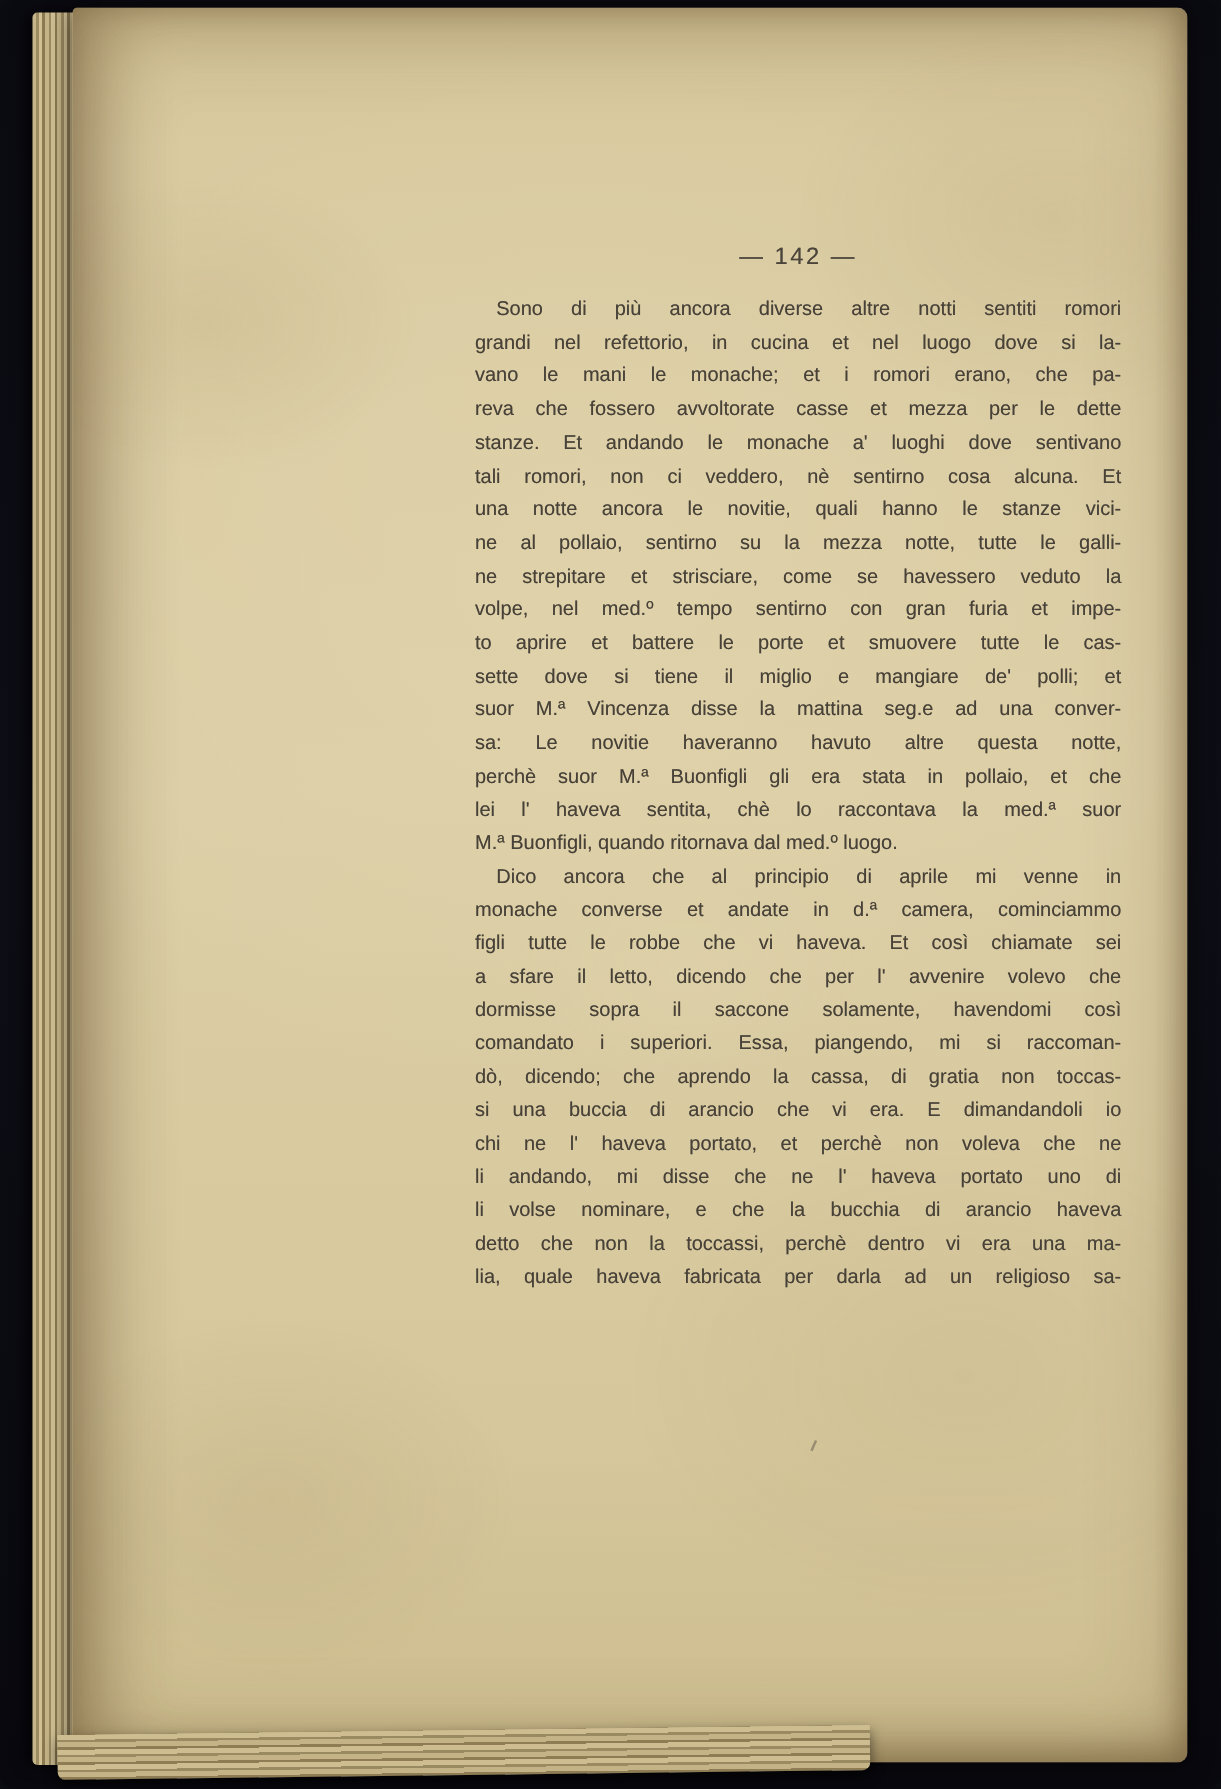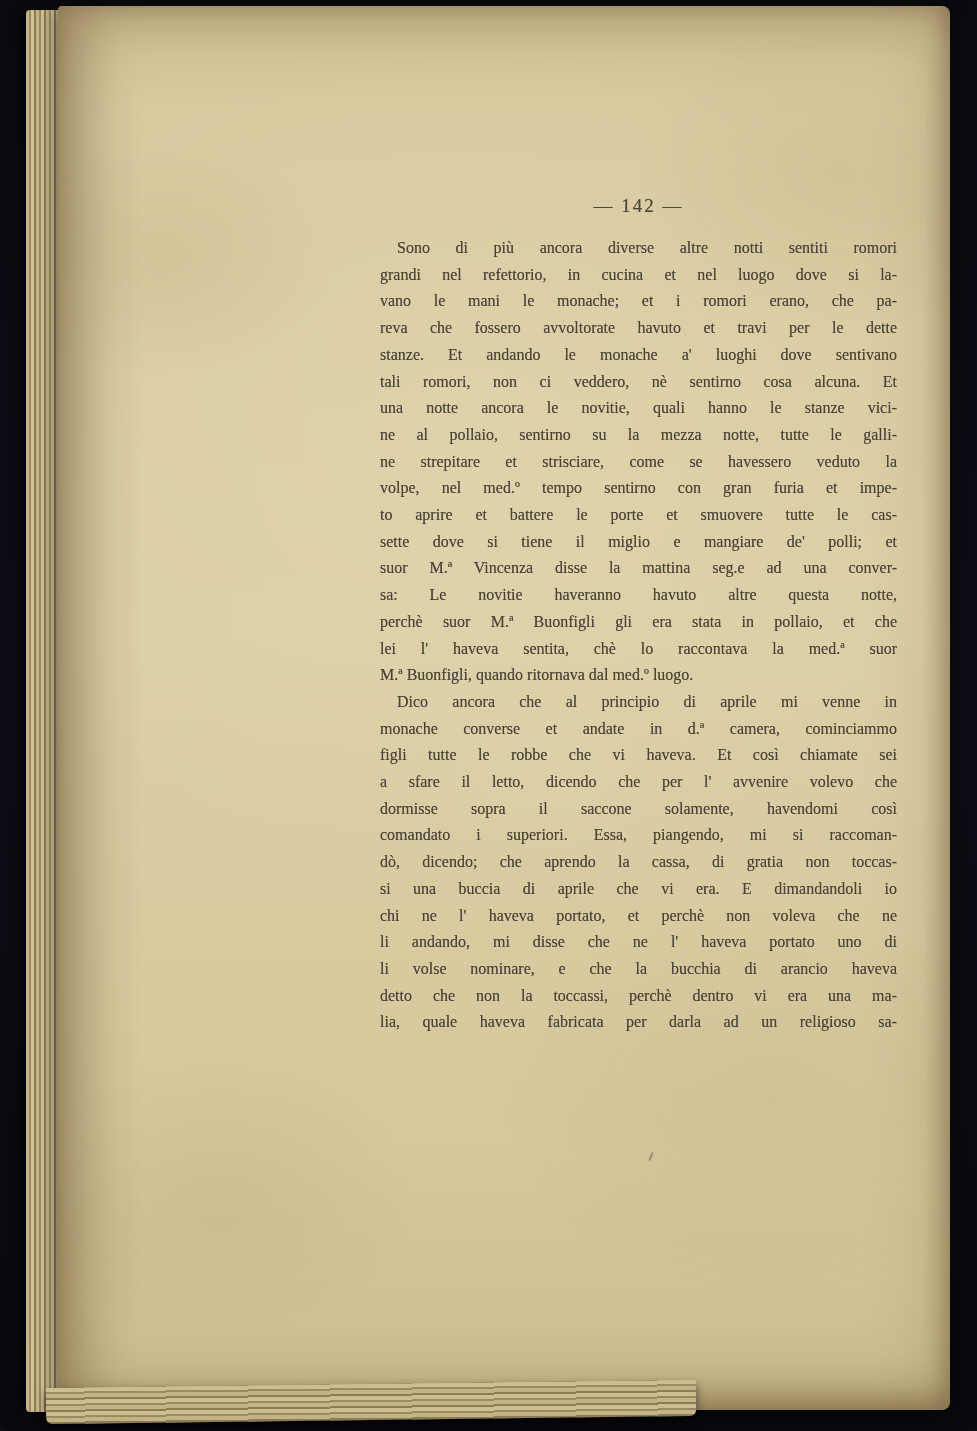--- a/index.html
+++ b/index.html
@@ -6,21 +6,21 @@
     margin: 0;
     padding: 0;
     background: #0b0b12;
   }
   .scene {
     position: relative;
     width: 977px;
     height: 1431px;
     overflow: hidden;
     background: linear-gradient(180deg, #0a0a11 0%, #0d0d15 50%, #08080e 100%);
-    font-family: Liberation Serif, serif;
+    font-family: Liberation Sans, sans-serif;
     border-radius: 11px;
   }
 
   
   .stack-left {
     position: absolute;
     left: 26px;
     top: 10px;
     width: 46px;
     height: 1402px;
@@ -140,42 +140,42 @@
   <div class="top-sheet-edge"></div>
 
   <div class="page">
 
     <div class="page-number">— 142 —</div>
 
     <div class="text-block">
         <div class="line first">Sono di più ancora diverse altre notti sentiti romori</div>
         <div class="line">grandi nel refettorio, in cucina et nel luogo dove si la-</div>
         <div class="line">vano le mani le monache; et i romori erano, che pa-</div>
-        <div class="line">reva che fossero avvoltorate havuto et travi per le dette</div>
+        <div class="line">reva che fossero avvoltorate casse et mezza per le dette</div>
         <div class="line">stanze. Et andando le monache a' luoghi dove sentivano</div>
         <div class="line">tali romori, non ci veddero, nè sentirno cosa alcuna. Et</div>
         <div class="line">una notte ancora le novitie, quali hanno le stanze vici-</div>
         <div class="line">ne al pollaio, sentirno su la mezza notte, tutte le galli-</div>
         <div class="line">ne strepitare et strisciare, come se havessero veduto la</div>
         <div class="line">volpe, nel med.º tempo sentirno con gran furia et impe-</div>
         <div class="line">to aprire et battere le porte et smuovere tutte le cas-</div>
         <div class="line">sette dove si tiene il miglio e mangiare de' polli; et</div>
         <div class="line">suor M.ª Vincenza disse la mattina seg.e ad una conver-</div>
         <div class="line">sa: Le novitie haveranno havuto altre questa notte,</div>
         <div class="line">perchè suor M.ª Buonfigli gli era stata in pollaio, et che</div>
         <div class="line">lei l' haveva sentita, chè lo raccontava la med.ª suor</div>
         <div class="line last">M.ª Buonfigli, quando ritornava dal med.º luogo.</div>
         <div class="line first">Dico ancora che al principio di aprile mi venne in</div>
         <div class="line">monache converse et andate in d.ª camera, cominciammo</div>
         <div class="line">figli tutte le robbe che vi haveva. Et così chiamate sei</div>
         <div class="line">a sfare il letto, dicendo che per l' avvenire volevo che</div>
         <div class="line">dormisse sopra il saccone solamente, havendomi così</div>
         <div class="line">comandato i superiori. Essa, piangendo, mi si raccoman-</div>
         <div class="line">dò, dicendo; che aprendo la cassa, di gratia non toccas-</div>
-        <div class="line">si una buccia di aprile che vi era. E dimandandoli io</div>
+        <div class="line">si una buccia di arancio che vi era. E dimandandoli io</div>
         <div class="line">chi ne l' haveva portato, et perchè non voleva che ne</div>
         <div class="line">li andando, mi disse che ne l' haveva portato uno di</div>
         <div class="line">li volse nominare, e che la bucchia di arancio haveva</div>
         <div class="line">detto che non la toccassi, perchè dentro vi era una ma-</div>
         <div class="line">lia, quale haveva fabricata per darla ad un religioso sa-</div>
       </div>
 
     <div class="stray-mark"></div>
   </div>
 

